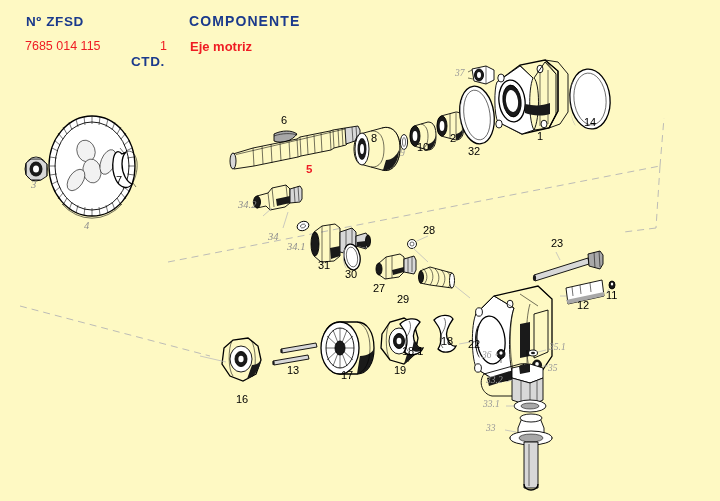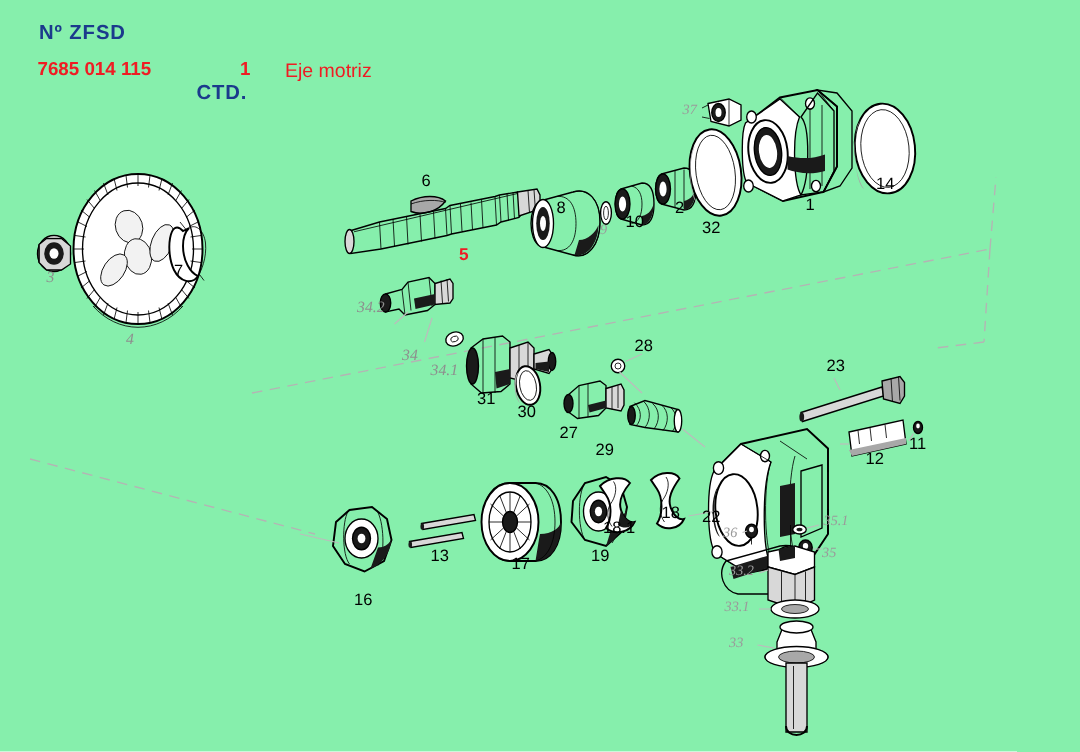--- a/index.html
+++ b/index.html
@@ -4,21 +4,21 @@
 <style>
   html, body {
     margin: 0;
     padding: 0;
     background: #ffffff;
   }
   #page {
     position: relative;
     width: 720px;
     height: 501px;
-    background: #86efac;
+    background: #fef9c3;
     font-family: "Liberation Sans", sans-serif;
     overflow: hidden;
   }
 
   
   .header-table {
     position: absolute;
     left: 0;
     top: 0;
     width: 720px;
@@ -28,30 +28,30 @@
     position: absolute;
     font-size: 13.5px;
     font-weight: bold;
     color: #1b3a8c;
     letter-spacing: 0.6px;
     white-space: nowrap;
   }
   .val-cell {
     position: absolute;
     font-size: 12.5px;
-    font-weight: bold;
+    font-weight: normal;
     color: #ef1c23;
     white-space: nowrap;
   }
   .hdr-num   { left: 26px;  top: 14px; }
   .hdr-qty   { left: 131px; top: 14px; margin-top: 40px; }
   .hdr-comp  { left: 189px; top: 13px; font-size: 14px; letter-spacing: 1.1px; }
   .val-num   { left: 25px;  top: 39px; }
   .val-qty   { left: 160px; top: 39px; }
-  .val-comp  { left: 190px; top: 39px; font-weight: normal; font-size: 13px;}
+  .val-comp  { left: 190px; top: 39px; font-weight: bold; font-size: 13px;}
 
   
   .diagram {
     position: absolute;
     left: 0;
     top: 56px;
     width: 720px;
     height: 445px;
   }
   .diagram svg { display: block; }
@@ -90,20 +90,21 @@
   .fillgg { fill: #a8a8a8; }
 </style>
 </head>
 <body>
 
 <div id="page">
 
   <div class="header-table">
     <div class="hdr-cell hdr-num">Nº ZFSD</div>
     <div class="hdr-cell hdr-qty">CTD.</div>
+    <div class="hdr-cell hdr-comp">COMPONENTE</div>
 
     <div class="val-cell val-num">7685 014 115</div>
     <div class="val-cell val-qty">1</div>
     <div class="val-cell val-comp">Eje motriz</div>
   </div>
 
   <div class="diagram">
   <svg width="720" height="445" viewBox="0 0 720 445" xmlns="http://www.w3.org/2000/svg">
 
     <defs>

